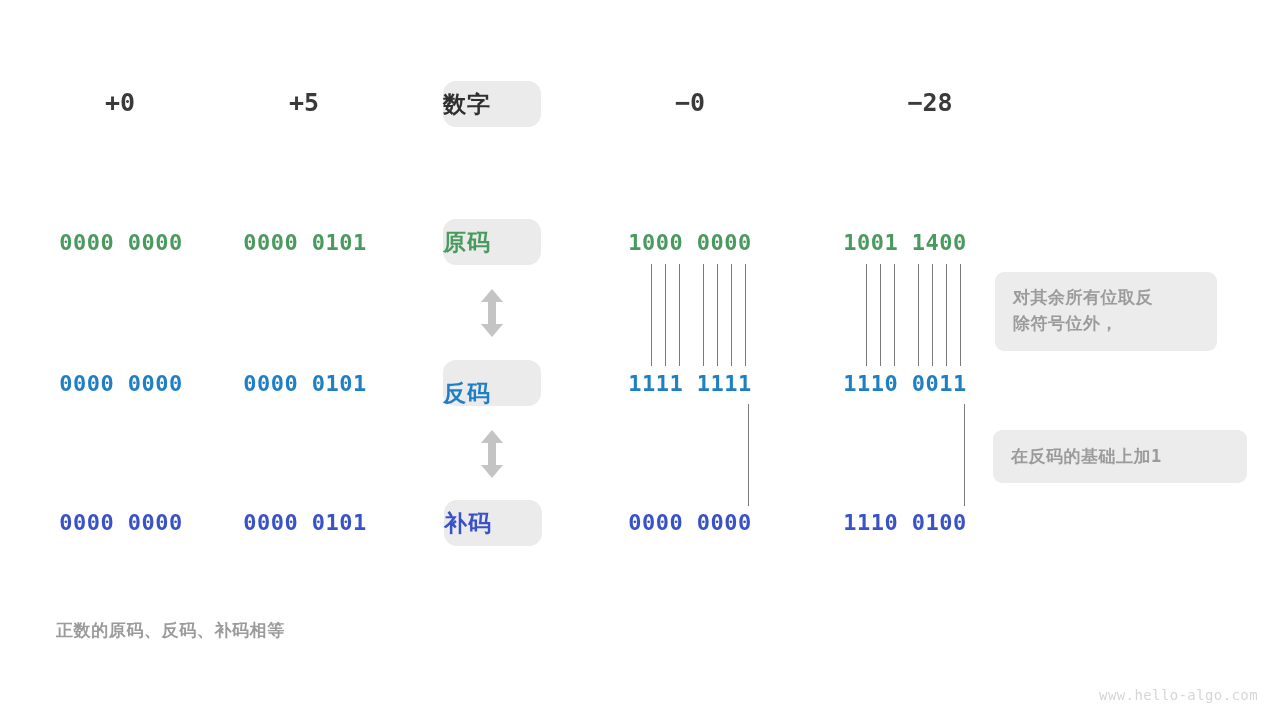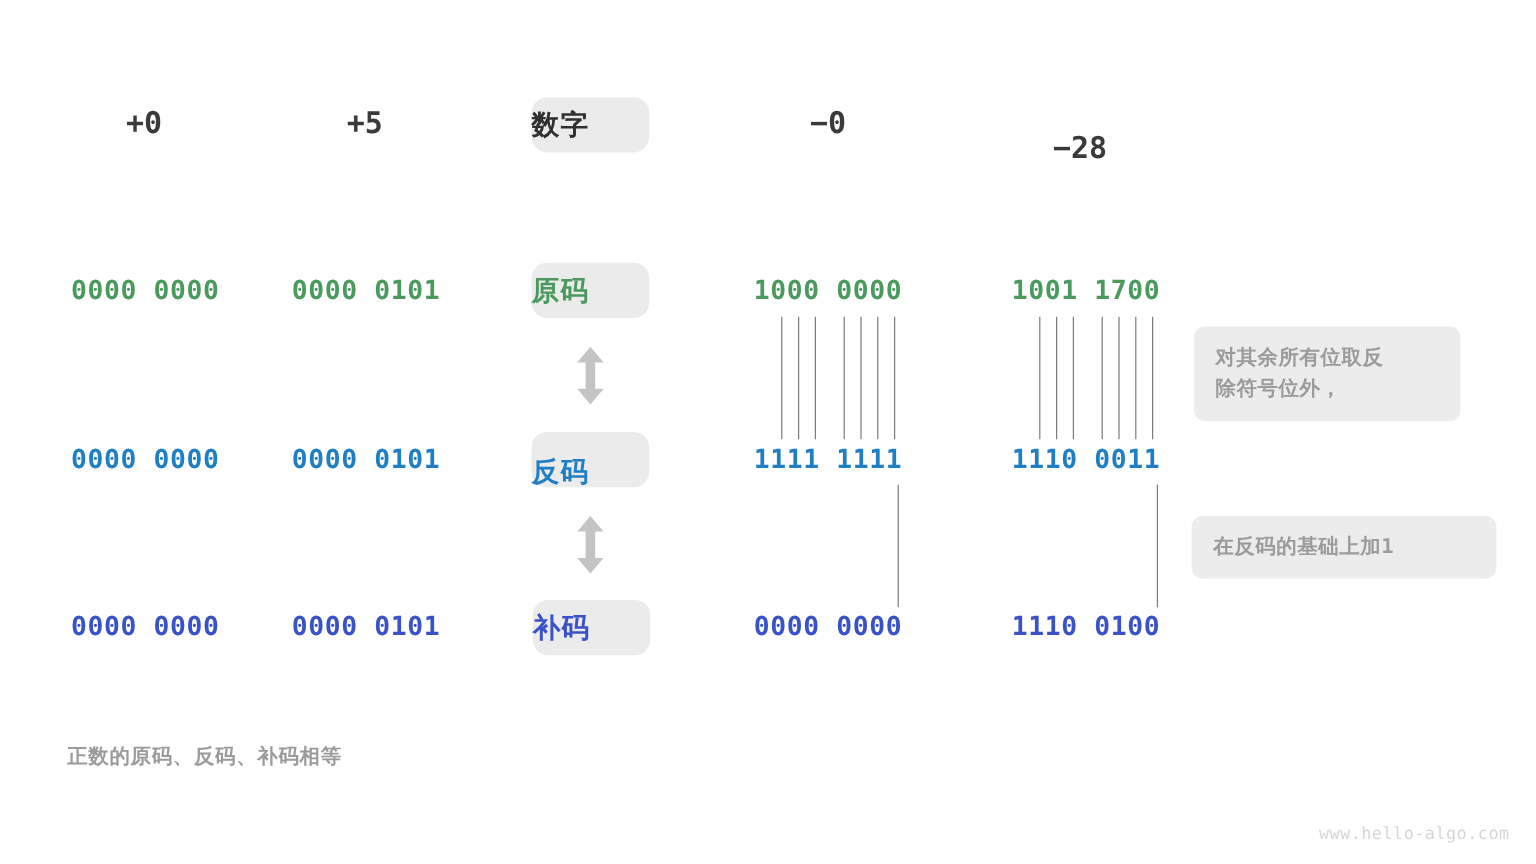--- a/index.html
+++ b/index.html
@@ -128,33 +128,33 @@
   <div class="abs num-head" style="left:60px;top:90px;width:120px;">+0</div>
 
   <div class="abs num-head" style="left:244px;top:90px;width:120px;">+5</div>
 
   <div class="chip" style="left:443px;top:81px;width:98px;height:46px;">
     <span class="chip-title">数字</span>
   </div>
 
   <div class="abs num-head" style="left:630px;top:90px;width:120px;">−0</div>
 
-  <div class="abs num-head" style="left:840px;top:90px;width:120px;margin-top:21px;">−28</div>
+  <div class="abs num-head" style="left:870px;top:90px;width:120px;">−28</div>
 
   <div class="abs bits c-sign" style="left:40px;top:232px;width:162px;">0000 0000</div>
 
   <div class="abs bits c-sign" style="left:224px;top:232px;width:162px;">0000 0101</div>
 
   <div class="chip" style="left:443px;top:219px;width:98px;height:46px;">
     <span style="color:#4a9a5e;">原码</span>
   </div>
 
   <div class="abs bits c-sign" style="left:609px;top:232px;width:162px;">1000 0000</div>
 
-  <div class="abs bits c-sign" style="left:824px;top:232px;width:162px;">1001 1700</div>
+  <div class="abs bits c-sign" style="left:824px;top:232px;width:162px;">1001 1400</div>
 
   <div class="vline" style="left:651px;top:264px;height:102px;"></div>
   <div class="vline" style="left:665px;top:264px;height:102px;"></div>
   <div class="vline" style="left:679px;top:264px;height:102px;"></div>
   <div class="vline" style="left:703px;top:264px;height:102px;"></div>
   <div class="vline" style="left:717px;top:264px;height:102px;"></div>
   <div class="vline" style="left:731px;top:264px;height:102px;"></div>
   <div class="vline" style="left:745px;top:264px;height:102px;"></div>
 
   <div class="vline" style="left:866px;top:264px;height:102px;"></div>

